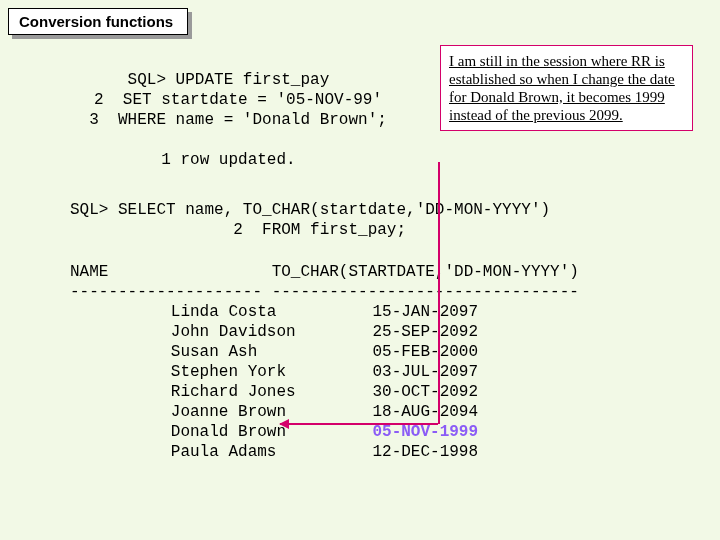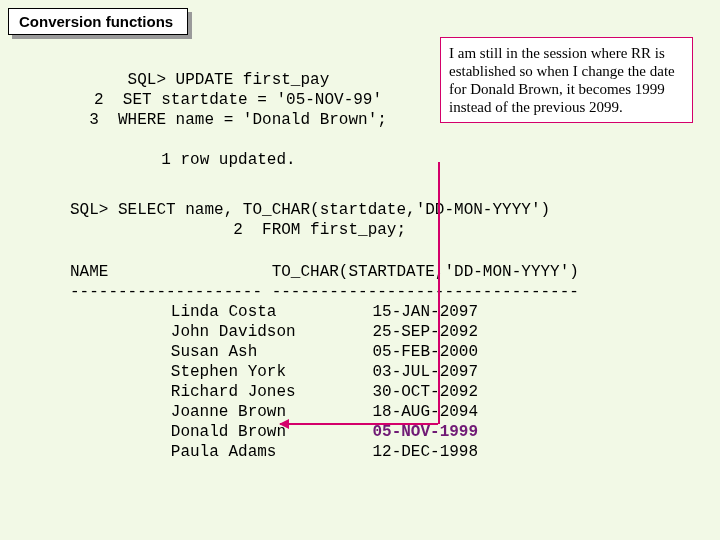--- a/index.html
+++ b/index.html
@@ -35,34 +35,35 @@
     font-size: 16px;
     line-height: 20px;
     white-space: pre;
     color: #000;
     text-align: center;
   }
   #code1 { top: 70px; }
   #code2 { top: 200px; }
   #cols { top: 262px; }
   .highlight {
-    color: #701a75;
+    color: #8b5cf6;
     font-weight: bold;
   }
   .callout {
     position: absolute;
-    top: 37px;
+    top: 45px;
     left: 440px;
     width: 235px;
     border: 1px solid #d4006a;
     background: #ffffff;
     padding: 6px 8px;
     font-family: "Times New Roman", serif;
     font-size: 15px;
     line-height: 18px;
+    text-decoration: underline;
   }
   .arrow {
     position: absolute;
     top: 423px;
     left: 280px;
     width: 158px;
     height: 2px;
     background: #d4006a;
   }
   .arrow::before {

